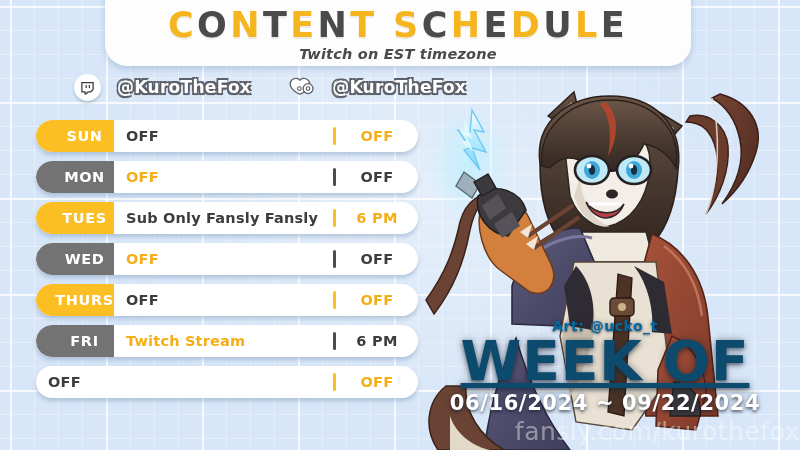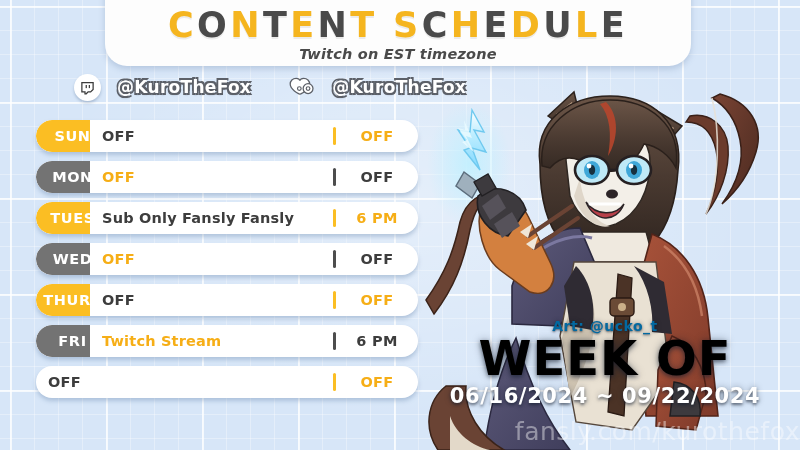--- a/index.html
+++ b/index.html
@@ -118,21 +118,21 @@
     height: 32px;
     margin-bottom: 9px;
     display: flex;
     align-items: stretch;
     border-radius: 16px;
     background: #ffffff;
     box-shadow: 0 3px 4px rgba(95,125,165,0.35);
     overflow: hidden;
   }
   .day-pill {
-    width: 54px;
+    width: 78px;
     flex: none;
     display: flex; align-items: center; justify-content: center;
     font-family: "DejaVu Sans", sans-serif;
     font-weight: bold;
     font-size: 14.5px;
     color: #ffffff;
     letter-spacing: 0.6px;
     border-radius: 16px 0 0 16px;
     padding-left: 19px;
   }
@@ -194,25 +194,26 @@
     font-weight: bold;
     font-size: 14px;
     color: #0369a1;
     letter-spacing: 0.5px;
     text-shadow: 0 1px 2px rgba(20,30,45,0.55), 0 0 5px rgba(20,30,45,0.4);
     margin-bottom: 1px;
   }
   #weekof-title {
     font-family: "DejaVu Sans", sans-serif;
     font-weight: bold;
-    font-size: 48px;
+    font-size: 55px;
     line-height: 0.98;
-    color: #000000;
+    color: #0c4a6e;
     letter-spacing: 1px;
     text-shadow: 0 2px 4px rgba(20,30,45,0.55), 0 0 8px rgba(20,30,45,0.35);
+    text-decoration: underline;
   }
   #weekof-range {
     font-family: "DejaVu Sans", sans-serif;
     font-weight: bold;
     font-size: 21px;
     color: #ffffff;
     letter-spacing: 0.6px;
     margin-top: 2px;
     text-shadow: 0 2px 3px rgba(20,30,45,0.55), 0 0 6px rgba(20,30,45,0.35);
   }

